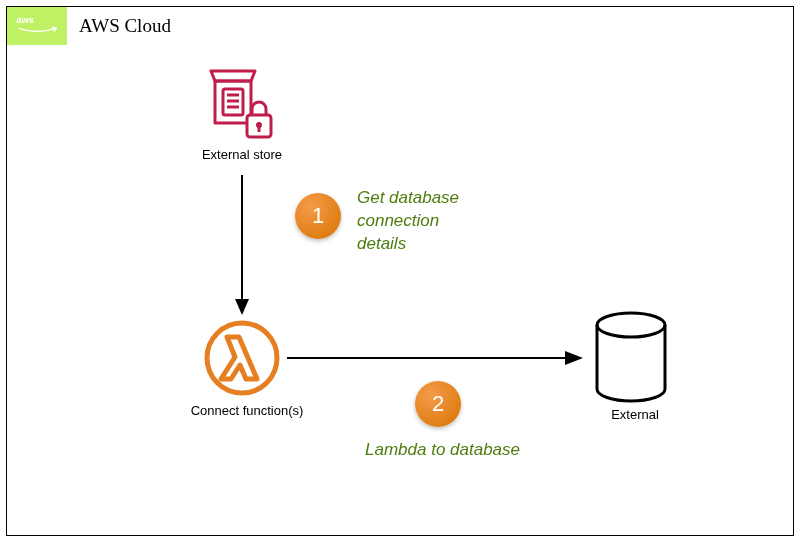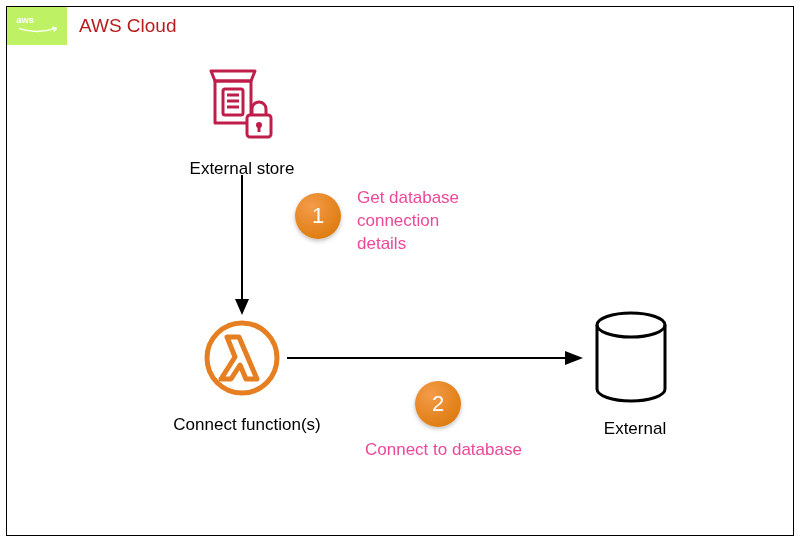--- a/index.html
+++ b/index.html
@@ -23,45 +23,46 @@
     background: #bef264;
     display: flex;
     align-items: center;
     justify-content: center;
   }
   .aws-box svg { width: 44px; height: 24px; }
   .title {
     position: absolute;
     left: 72px; top: 8px;
     font-size: 19px;
-    color: #b91c1c;
+    color: #000000;
+    font-family: Liberation Serif, serif;
   }
   .node-label {
     position: absolute;
     text-align: center;
-    font-size: 17px;
+    font-size: 13px;
     color: #000;
-    margin-top: 12px;
   }
   .step-badge {
     position: absolute;
     width: 46px; height: 46px;
     border-radius: 50%;
     background: radial-gradient(circle at 35% 30%, #f59b4a, #d97706 90%);
     box-shadow: 0 2px 4px rgba(0,0,0,0.25);
     color: #fff;
     font-size: 22px;
     display: flex;
     align-items: center;
     justify-content: center;
   }
   .step-text {
     position: absolute;
+    font-style: italic;
     font-size: 17px;
-    color: #ec4899;
+    color: #4d7c0f;
     line-height: 1.35;
   }
   .icon-slot { position: absolute; }
 </style>
 </head>
 <body>
 
 <div class="frame">
 
   <div class="aws-box">
@@ -125,21 +126,21 @@
   <div class="icon-slot" style="left:280px; top:344px; width:296px; height:14px;">
     <svg viewBox="0 0 296 14" width="296" height="14">
       <line x1="0" y1="7" x2="280" y2="7" stroke="#000" stroke-width="2"></line>
       <polygon points="296,7 278,0 278,14" fill="#000"></polygon>
     </svg>
   </div>
 
   <div class="step-badge" style="left:408px; top:374px;">
     <span>2</span>
   </div>
-  <div class="step-text" style="left:358px; top:432px;">Connect to database</div>
+  <div class="step-text" style="left:358px; top:432px;">Lambda to database</div>
 
   <div class="icon-slot" style="left:585px; top:304px; width:78px; height:92px;">
     <svg viewBox="0 0 78 92" width="78" height="92">
       <ellipse cx="39" cy="14" rx="34" ry="12" fill="none" stroke="#000" stroke-width="3"></ellipse>
       <path d="M5 14 V78" fill="none" stroke="#000" stroke-width="3"></path>
       <path d="M73 14 V78" fill="none" stroke="#000" stroke-width="3"></path>
       <path d="M5 78 a34 12 0 0 0 68 0" fill="none" stroke="#000" stroke-width="3"></path>
     </svg>
   </div>
   <div class="node-label" style="left:558px; top:400px; width:140px;">External</div>

